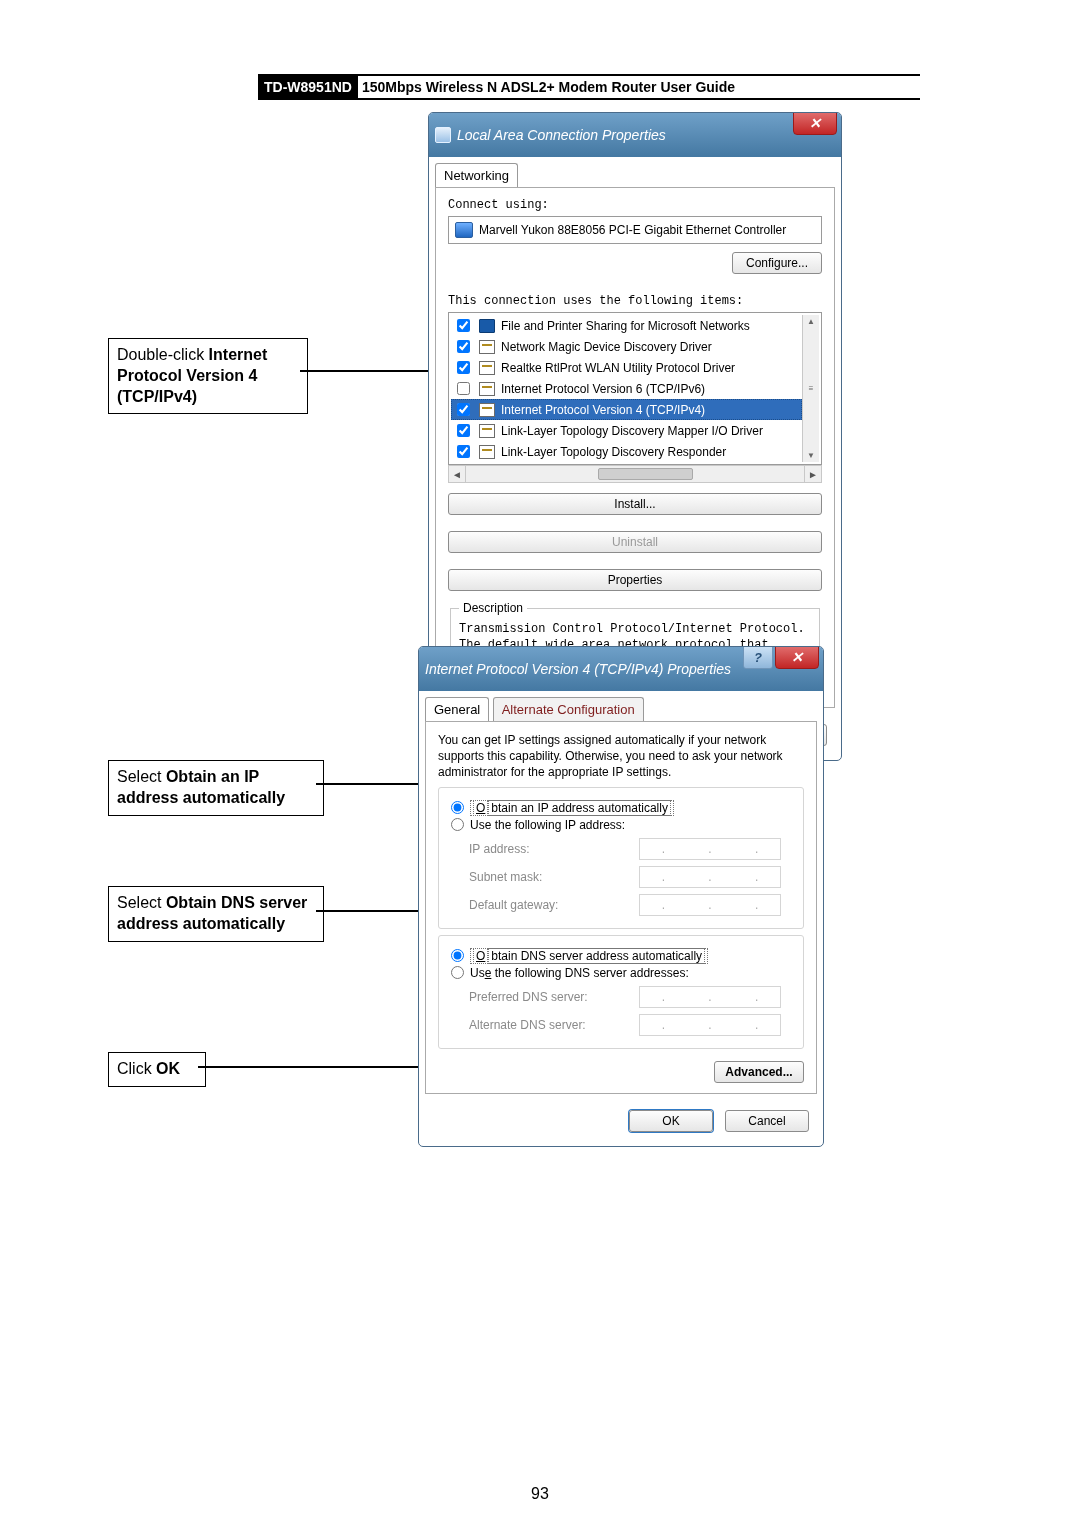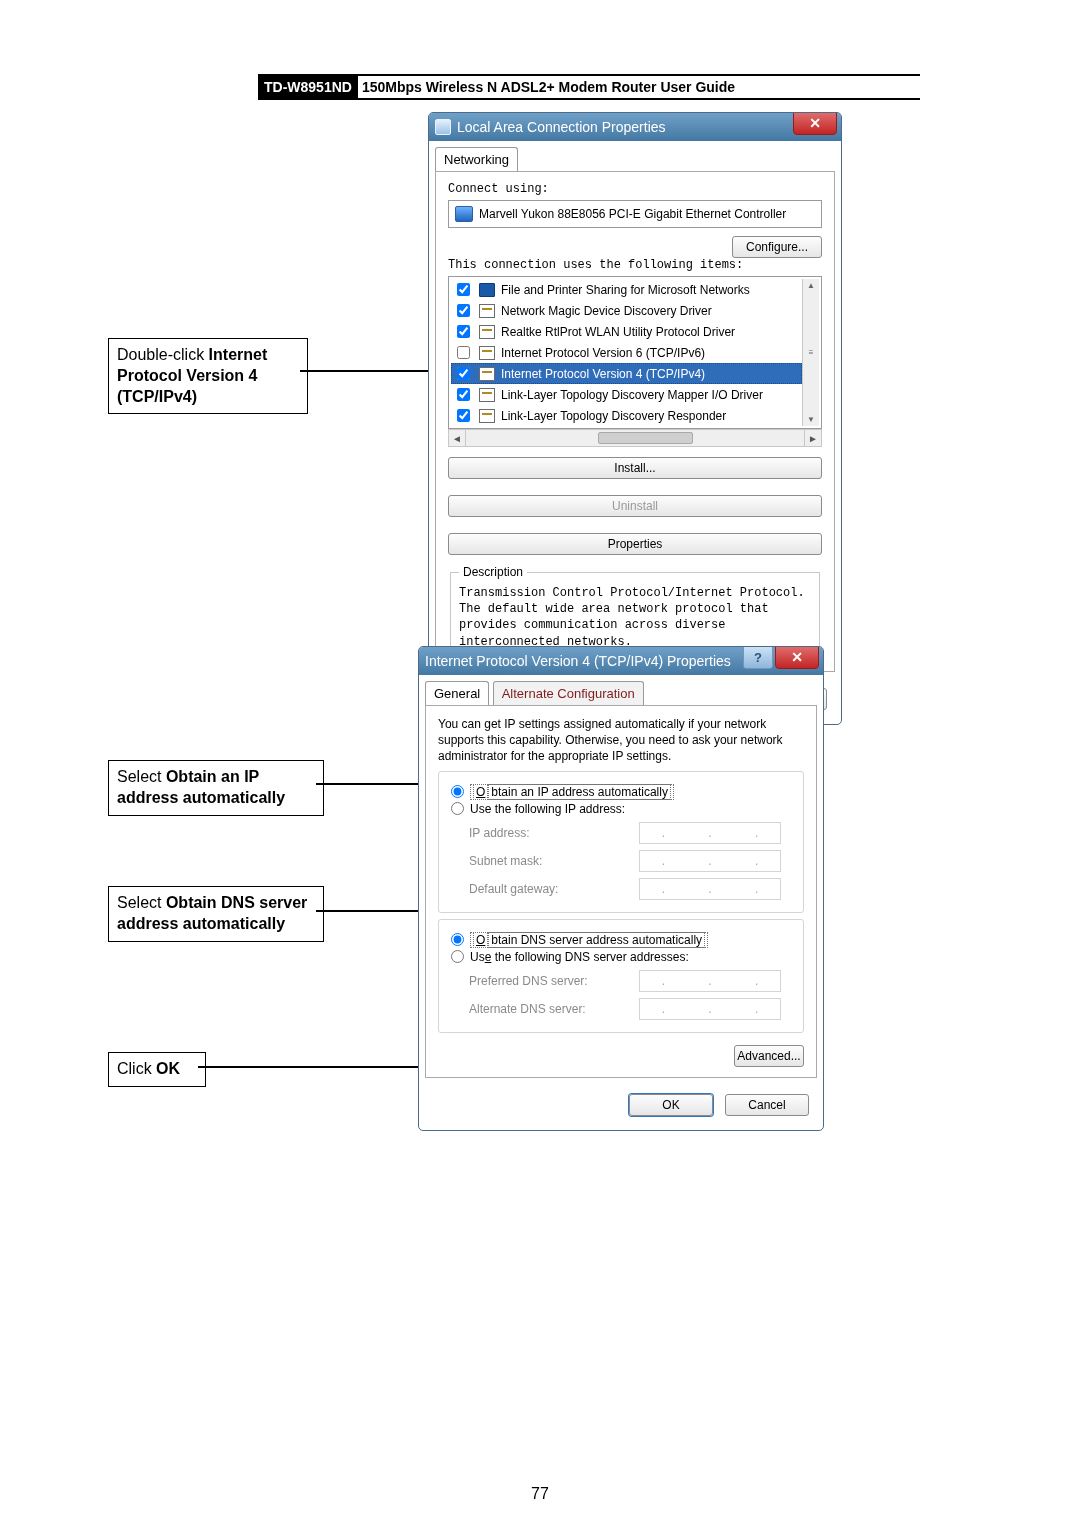--- a/index.html
+++ b/index.html
@@ -7,21 +7,21 @@
   .header { position:absolute; left:258px; top:74px; right:160px; height:22px; border-top:2px solid #000; border-bottom:2px solid #000; display:flex; align-items:center; }
   .header .model { display:inline-block; background:#000; color:#fff; font-weight:bold; font-size:14px; padding:3px 6px; }
   .header .title { font-weight:bold; font-size:14px; margin-left:4px; }
 
   
   .callout { position:absolute; border:1.5px solid #000; padding:6px 8px; font-size:16px; background:#fff; line-height:1.3; }
   .conn-line { position:absolute; height:2px; background:#000; }
 
   
   .win7-dialog { position:absolute; border:1px solid #4a6b8a; border-radius:5px; overflow:hidden; background:#fff; }
-  .win7-titlebar { height:28px; background:linear-gradient(#6fa0c8,#4478a2); color:#fff; font-size:14px; display:flex; align-items:center; padding:0 6px; }
+  .win7-titlebar { height:28px; background:linear-gradient(#6fa0c8,#4478a2); color:#fff; font-size:14px; display:flex; align-items:center; padding:8px 6px;font-style:italic; }
   .win7-close { position:absolute; right:4px; top:-2px; width:42px; height:22px; background:linear-gradient(#e26f6f,#c22525); border:1px solid #9a1a1a; border-radius:0 0 4px 4px; color:#fff; display:flex; align-items:center; justify-content:center; font-size:14px; font-weight:bold; }
   .tabstrip { padding:6px 6px 0 6px; background:#fff; }
   .tab { display:inline-block; border:1px solid #999; border-bottom:none; padding:4px 8px; font-size:13px; background:#fff; border-radius:3px 3px 0 0; }
   .tab.active { position:relative; z-index:2; }
   .tab.inactive { background:#f2f2f2; color:#7f1d1d; margin-left:-1px; }
   .tab-body { margin:0 6px 6px 6px; border:1px solid #aaa; padding:10px 12px; font-size:13px; }
   .label { font-size:12px;font-family:Liberation Mono, monospace; }
   .adapter-box { border:1px solid #9a9a9a; padding:5px 6px; margin-top:4px; display:flex; align-items:center; gap:6px; font-size:12px; }
   .adapter-icon { width:16px; height:14px; background:linear-gradient(#6fb0ff,#1f66c0); border:1px solid #2b5fa0; border-radius:2px; }
   .btn { border:1px solid #8b8b8b; background:linear-gradient(#fdfdfd,#e6e6e6); font-size:12px; padding:3px 0; border-radius:3px; text-align:center; }
@@ -103,21 +103,21 @@
     </div>
     <div class="tab-body">
       <div class="label">Connect using:</div>
       <div class="adapter-box">
         <span class="adapter-icon"></span>
         <span>Marvell Yukon 88E8056 PCI-E Gigabit Ethernet Controller</span>
       </div>
       <div class="right" style="margin-top:8px;">
         <button class="btn" style="width:90px;">Configure...</button>
       </div>
-      <div class="label" style="margin-top:0;">This connection uses the following items:</div>
+      <div class="label" style="margin-top:20px;">This connection uses the following items:</div>
 
       <div class="items-box-wrap" style="margin-top:4px;">
         <div class="items-box" id="items-box">
             <div class="item-row">
               <input type="checkbox" class="cb" checked="" style="">
               <span class="printer-icon"></span>
               <span>File and Printer Sharing for Microsoft Networks</span>
             </div>
             <div class="item-row">
               <input type="checkbox" class="cb" checked="" style="">
@@ -252,23 +252,23 @@
           <span class="fl">Alternate DNS server:</span>
           <span class="ip-input">
               <span>.</span>
               <span>.</span>
               <span>.</span>
             </span>
         </div>
       </div>
 
       <div class="right" style="margin-top:12px;">
-        <button class="btn" style="width:70px;">Advanced...</button>
+        <button class="btn" style="width:90px;font-weight:bold;">Advanced...</button>
       </div>
     </div>
     <div class="dlg-footer">
       <button class="btn" style="box-shadow:0 0 0 1px #2f79c4;">OK</button>
       <button class="btn">Cancel</button>
     </div>
   </div>
 
-  <div class="page-num">77</div>
+  <div class="page-num">93</div>
 </div>
 
 </body></html>

